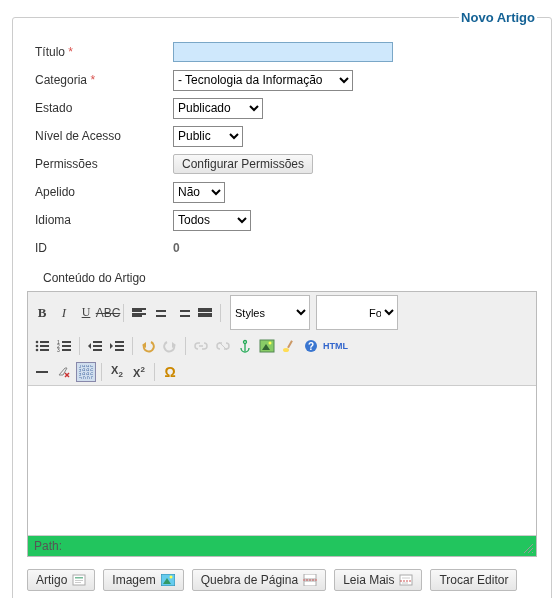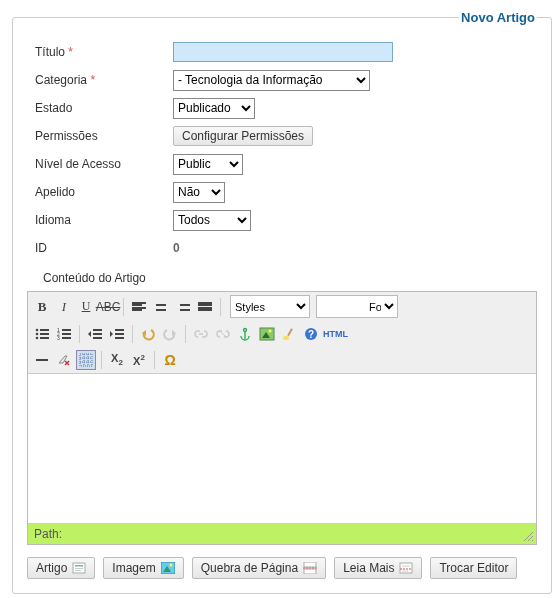--- a/index.html
+++ b/index.html
@@ -104,40 +104,40 @@
     display: inline-block;
   }
   .align-box {
     width: 14px; height: 10px;
     display: flex;
     flex-direction: column;
     justify-content: space-between;
   }
   .align-box span { display:block; height:2px; background:#444; }
   .styles-select, .format-select {
-    height: 23px;
+    height: 35px;
     border: 1px solid #bbb;
     background: #fff;
     font-size: 11px;
     margin-left: 4px;
   }
   .styles-select { width: 80px; }
   .format-select { width: 82px; padding-left: 48px; }
   svg { display:block; }
   .tb.active {
     border: 1px solid #88a;
     background: #d0deee;
   }
   .editor-canvas {
     background: #fff;
     height: 150px;
     border-top: 1px solid #ccc;
   }
   .path-bar {
-    background: #bef264;
+    background: #22c55e;
     border-top: 1px solid #ccc;
     padding: 3px 6px;
     font-size: 12px;
     color: #555;
     position: relative;
   }
   .resize-handle {
     position: absolute;
     right: 2px;
     bottom: 2px;
@@ -177,48 +177,48 @@
       <input type="text" class="title-input" value="" style="">
     </div>
   </div>
 
 
   <div class="row">
     <div class="label">
       <span>Categoria</span> <span class="req">*</span>
     </div>
     <div class="field">
-      <select style="width:197px">
+      <select style="width:180px">
         <option>- Tecnologia da Informação</option>
       </select>
     </div>
   </div>
 
   <div class="row">
     <div class="label">Estado</div>
     <div class="field">
-      <select style="width:82px">
+      <select style="width:90px">
         <option>Publicado</option>
       </select>
-    </div>
-  </div>
-
-  <div class="row">
-    <div class="label">Permissões</div>
-    <div class="field">
-      <span class="btn">Configurar Permissões</span>
     </div>
   </div>
 
   <div class="row">
     <div class="label">Nível de Acesso</div>
     <div class="field">
       <select style="width:70px">
         <option>Public</option>
       </select>
+    </div>
+  </div>
+
+  <div class="row">
+    <div class="label">Permissões</div>
+    <div class="field">
+      <span class="btn">Configurar Permissões</span>
     </div>
   </div>
 
   <div class="row">
     <div class="label">Apelido</div>
     <div class="field">
       <select style="width:52px">
         <option>Não</option>
       </select>
     </div>

